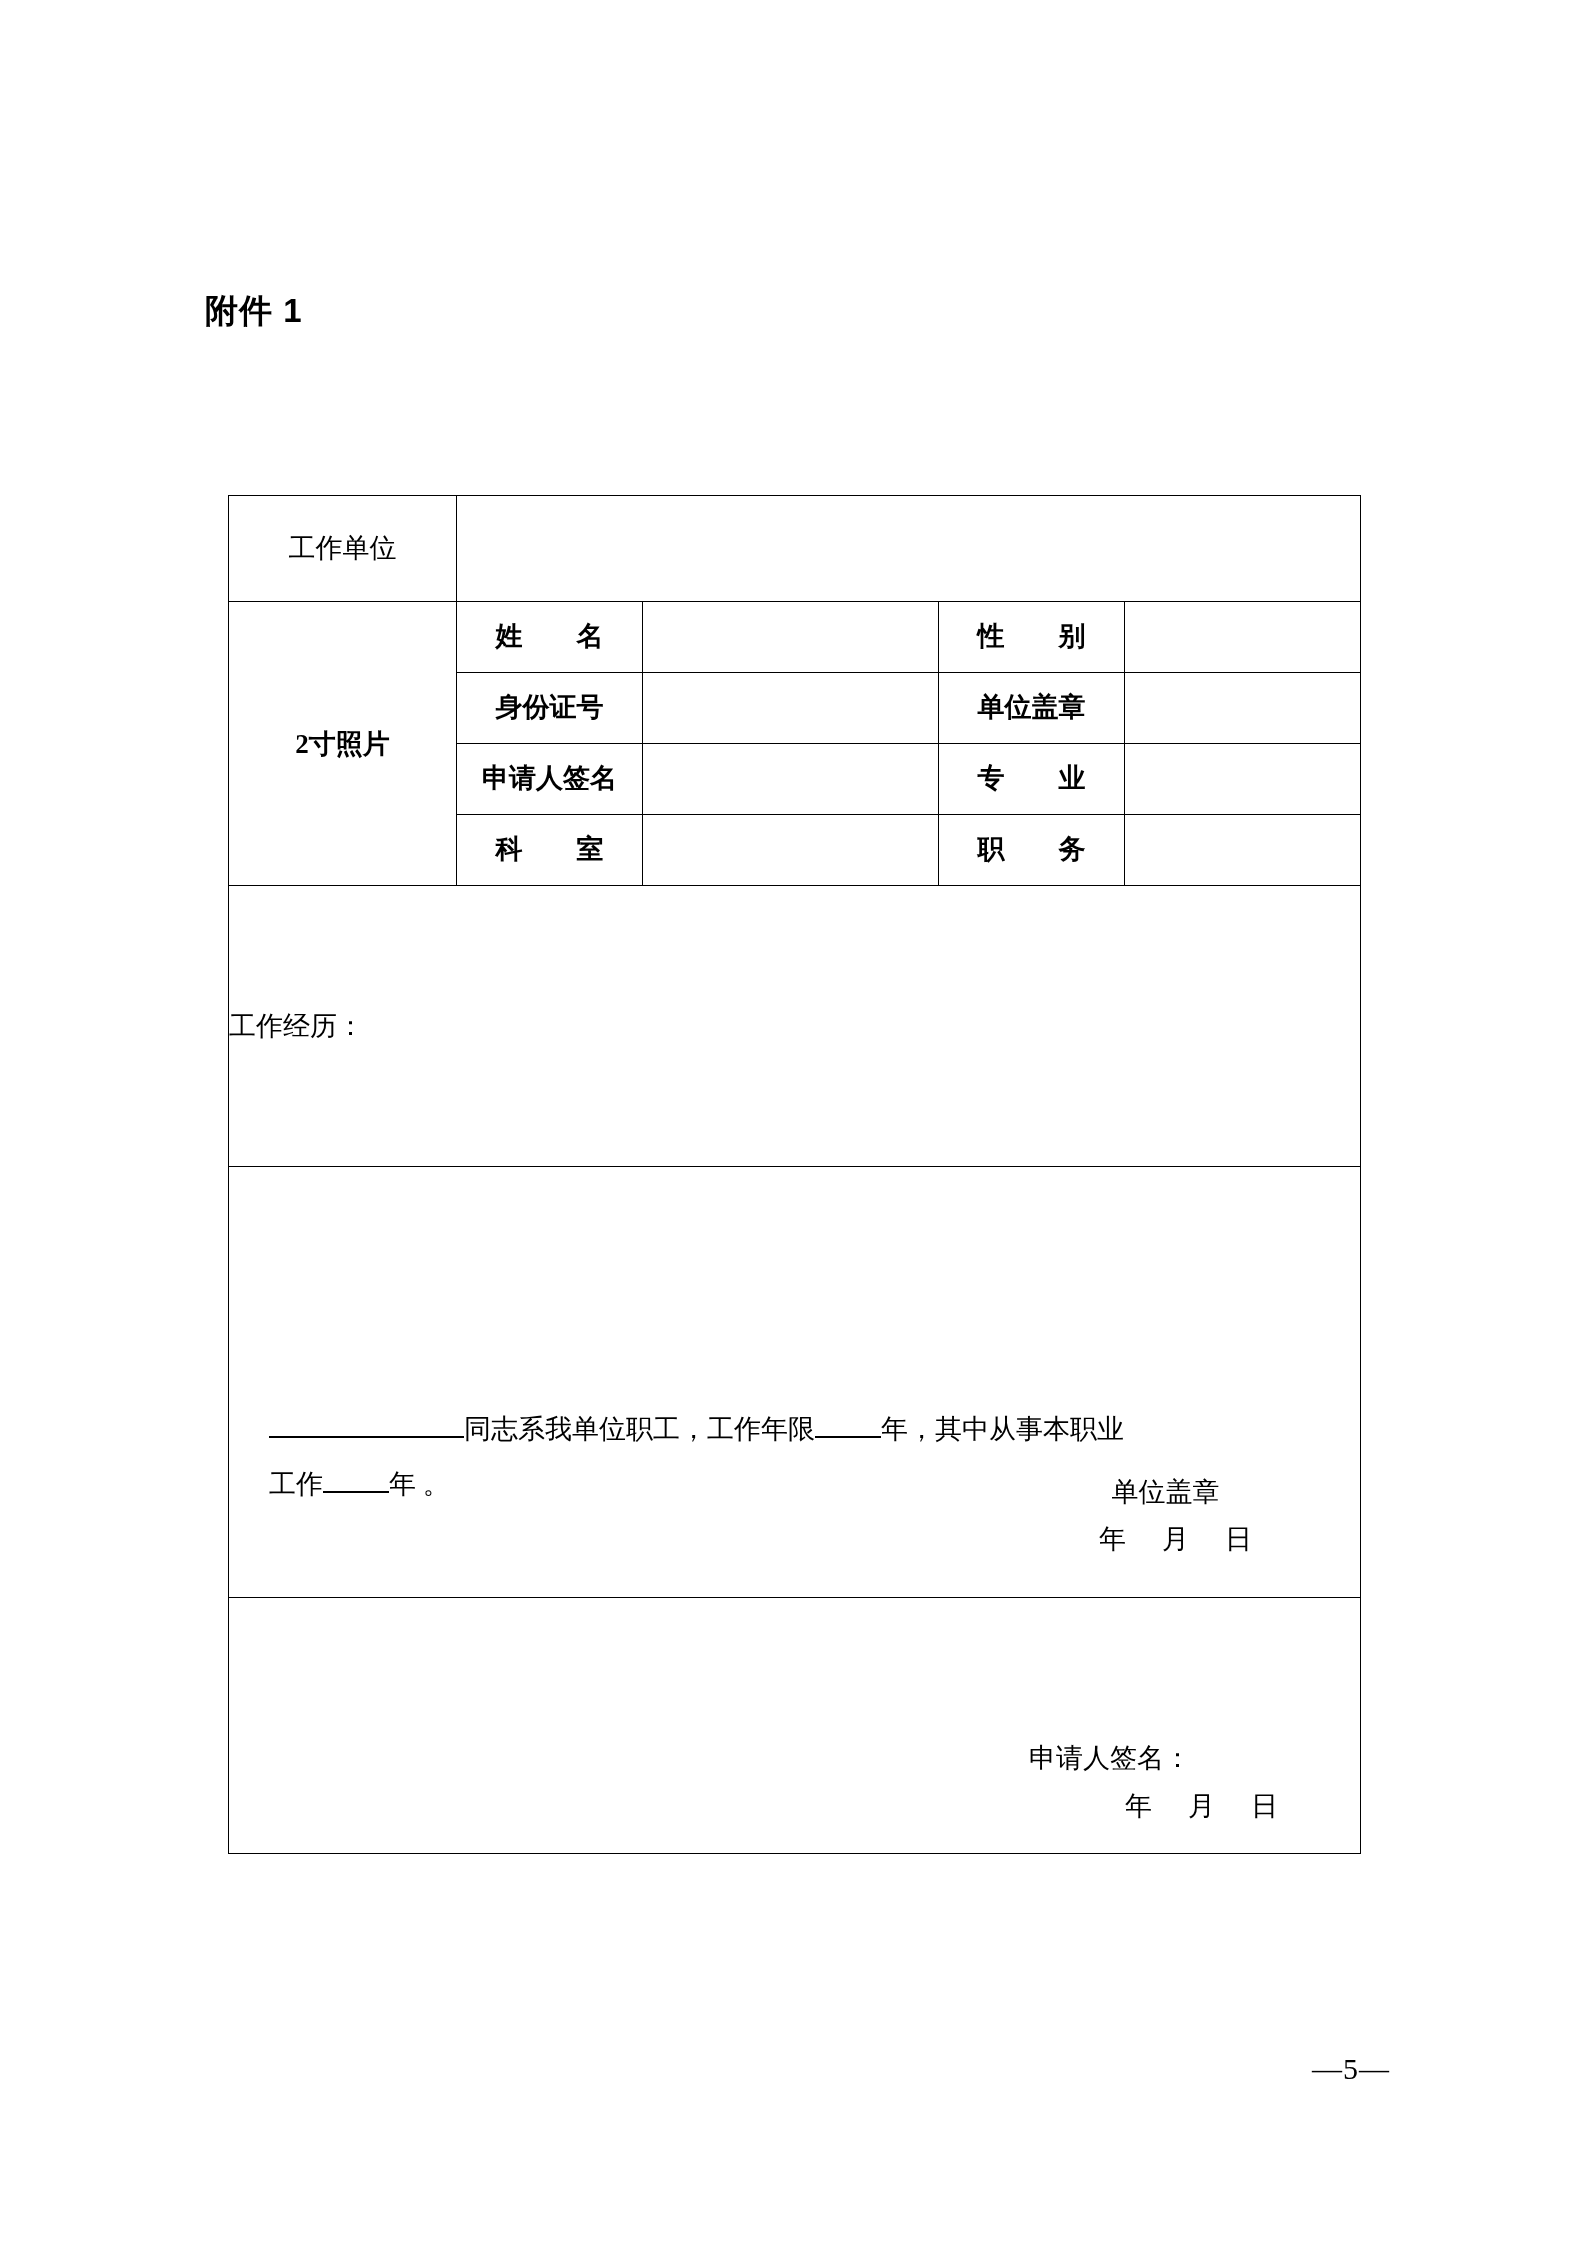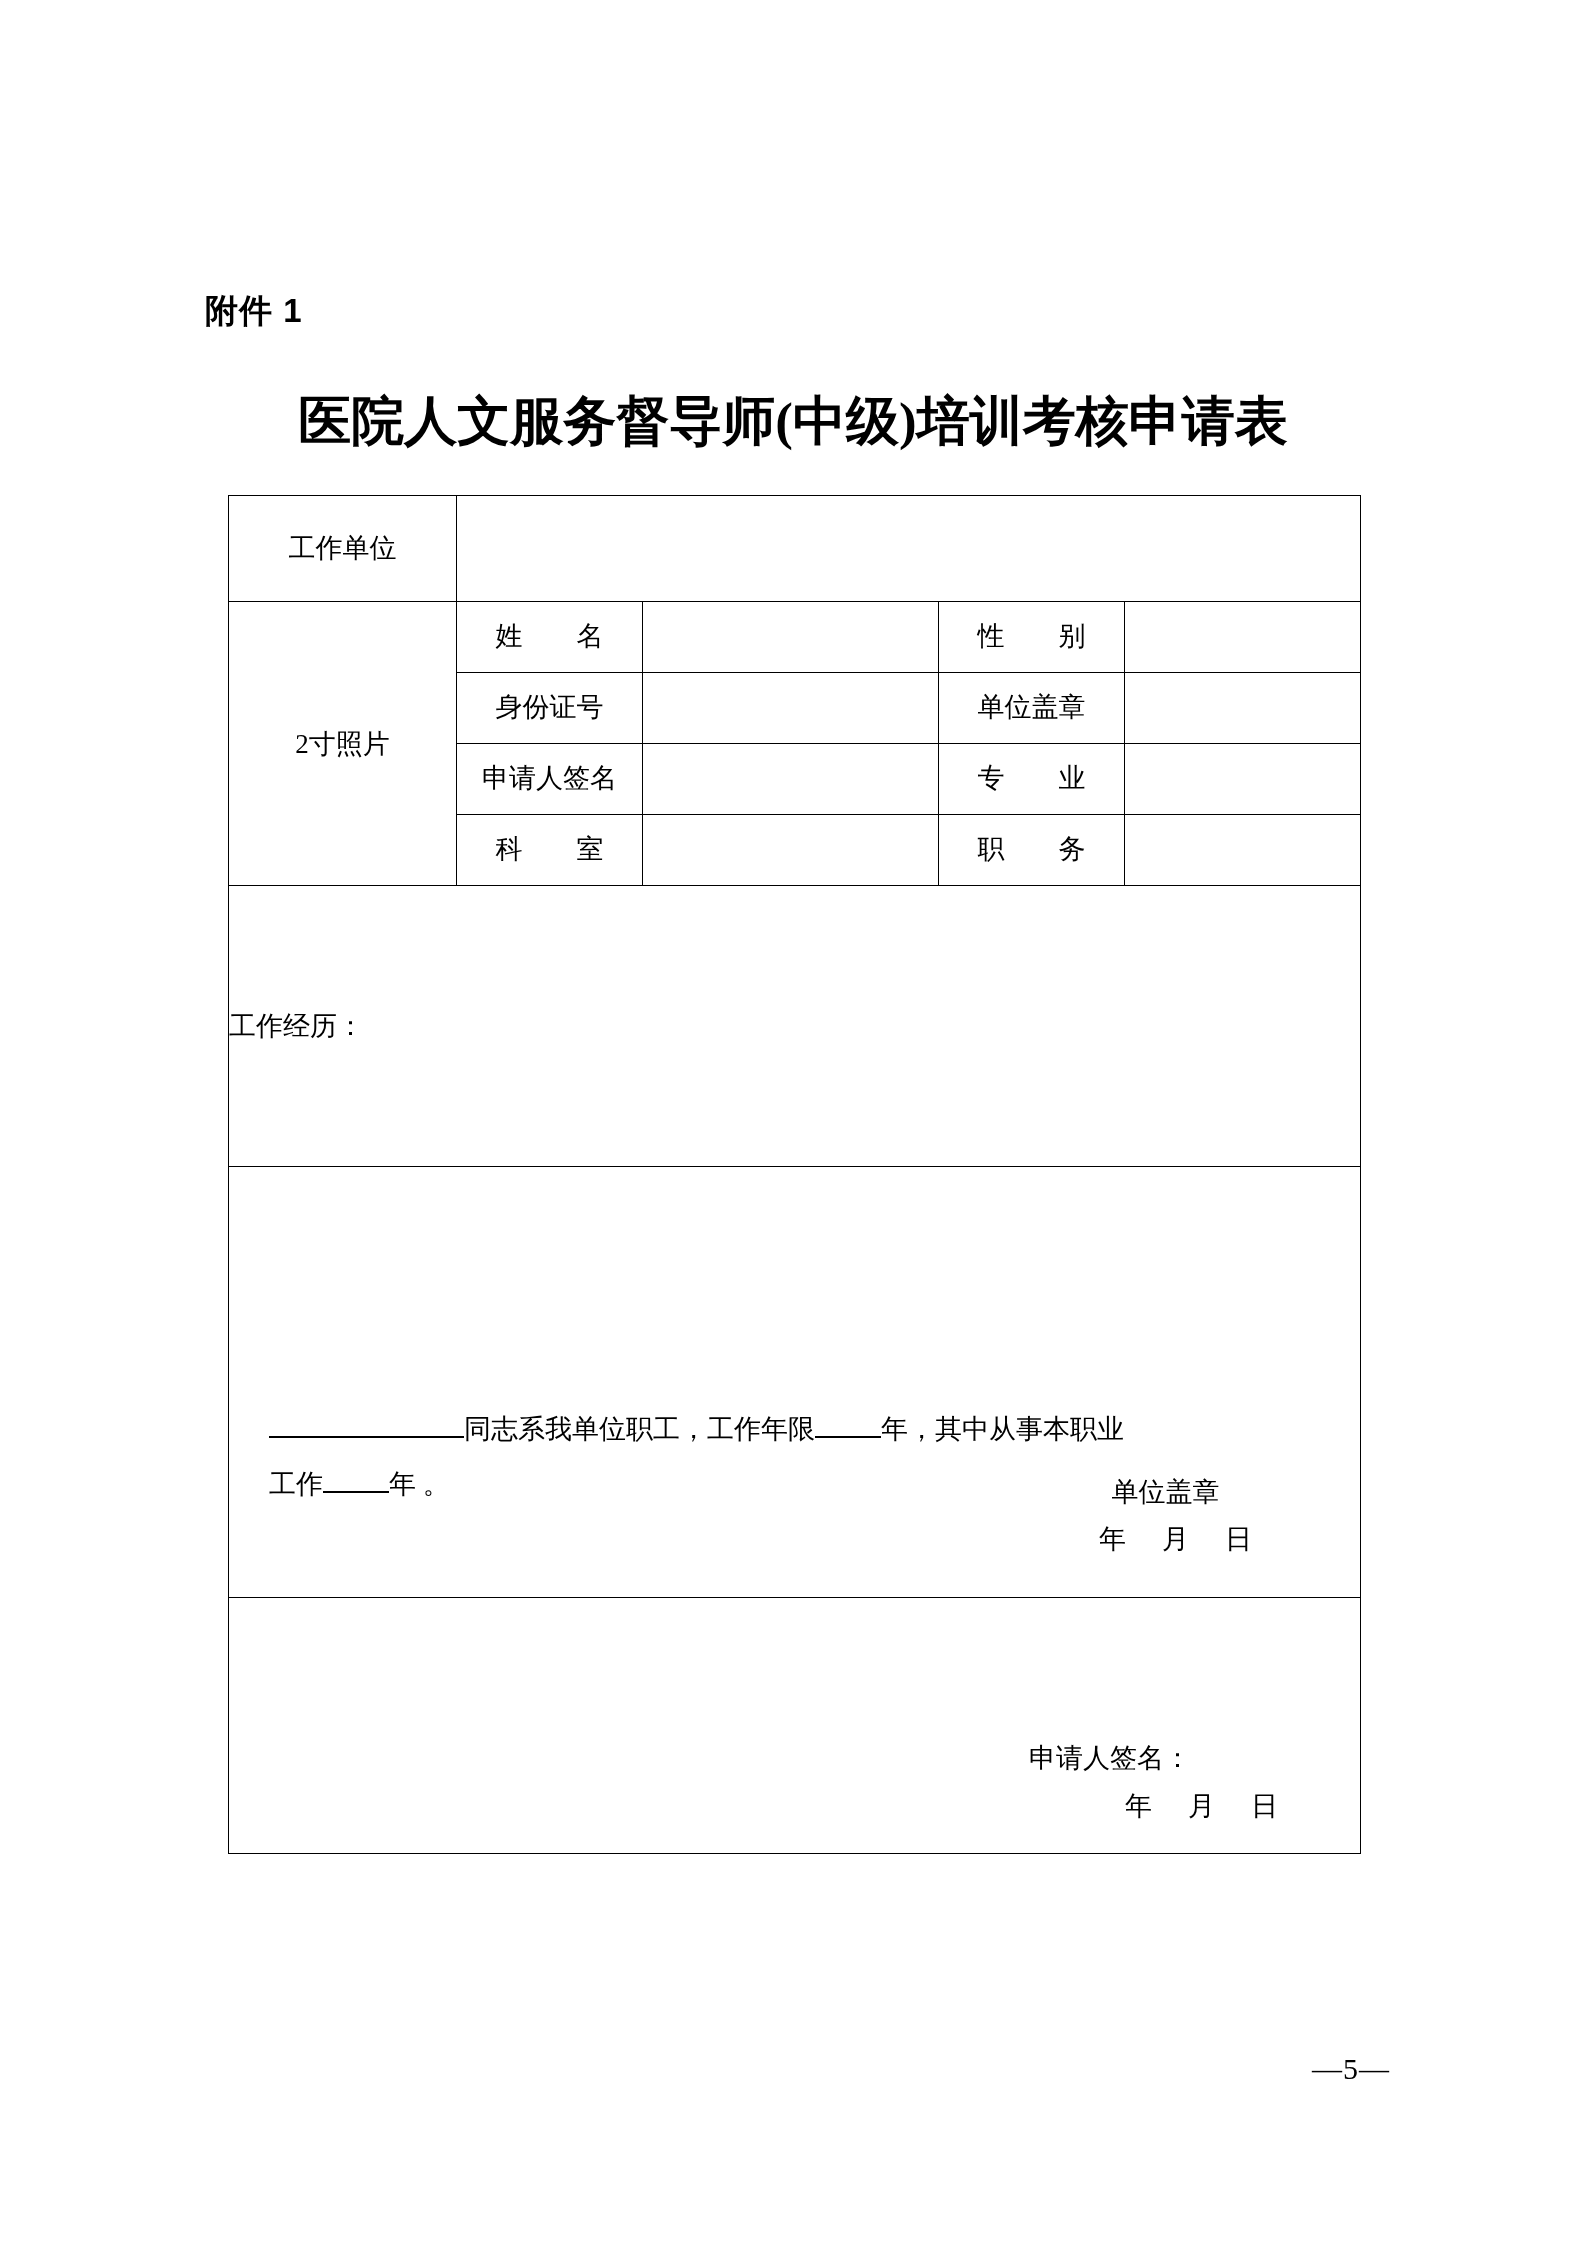--- a/index.html
+++ b/index.html
@@ -76,21 +76,21 @@
   .photo-cell {
     text-align: center;
     font-size: 28px;
   }
 
   .unit-cell {
     height: 105px;
     text-align: center;
     font-size: 28px;
   }
-  .info-row td { height: 70px; }
+  .info-row td { height: 70px; font-weight: bold; }
 
   .exp-cell {
     height: 280px;
     vertical-align: top;
     padding: 14px 0 0 14px;
     font-size: 27px;
   }
 
   .cert-cell {
     height: 430px;
@@ -164,21 +164,20 @@
     white-space: nowrap;
   }
 </style>
 </head>
 <body>
 
 <div class="page">
 
   <div class="attach-label">附件 1</div>
 
-  <div class="doc-title">医院人文服务督导师(中级)培训考核申请表</div>
 
   <table class="form-table">
     <colgroup>
       <col style="width:228px">
       <col style="width:186px">
       <col style="width:296px">
       <col style="width:186px">
       <col style="width:236px">
     </colgroup>
     <tbody>

